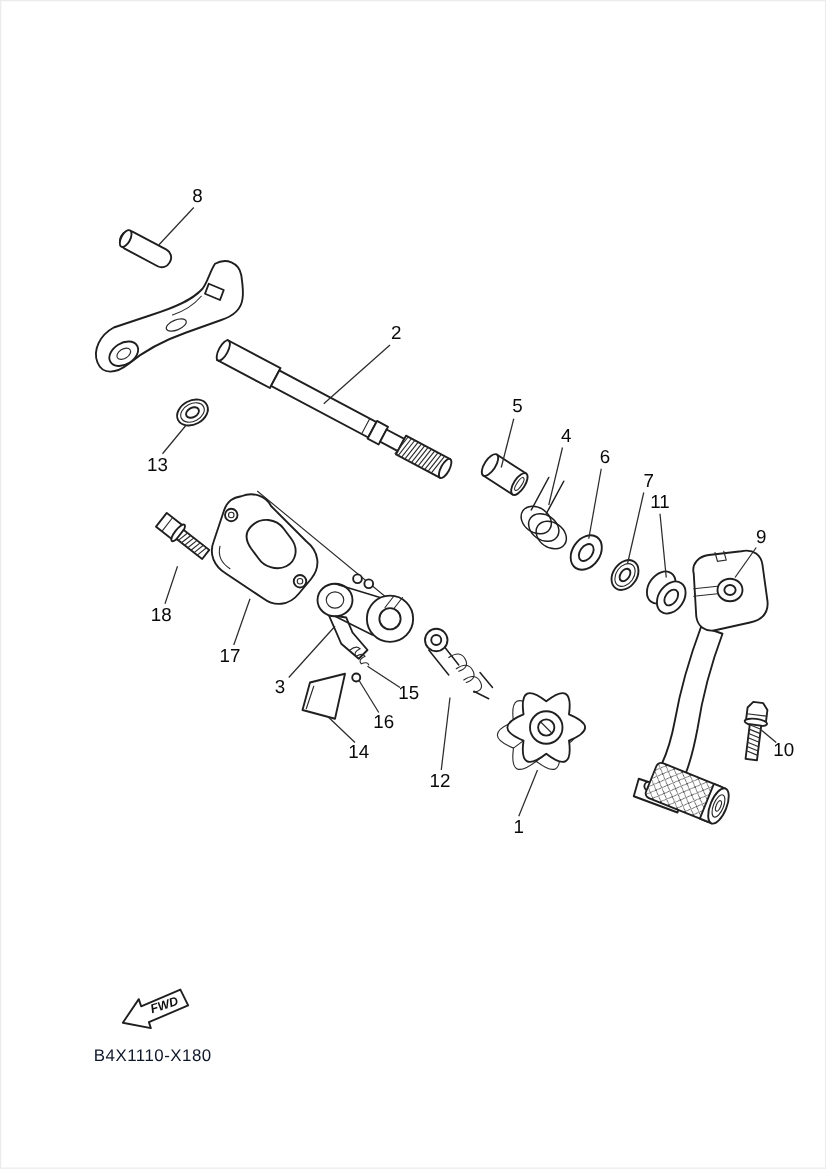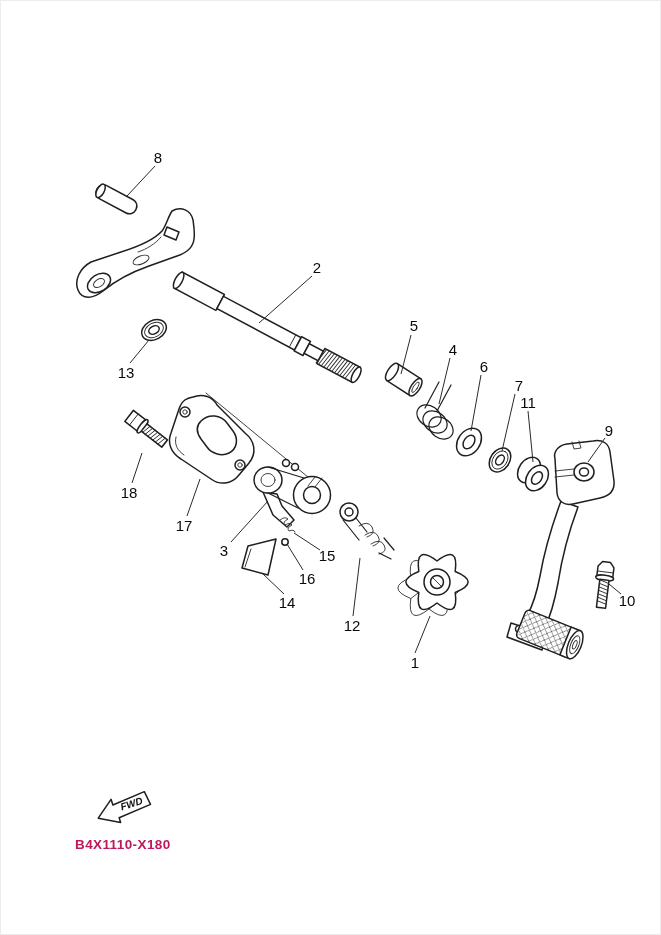--- a/index.html
+++ b/index.html
@@ -6,21 +6,21 @@
   body{margin:0;background:#fff}
   .page{position:relative;width:661px;height:935px;background:#fff;overflow:hidden;
         font-family:"Liberation Sans",sans-serif;border:1px solid #ececec}
   .page svg{position:absolute;left:0;top:0}
   .outline{fill:#fff;stroke:#1f1f1f;stroke-width:1.5;stroke-linejoin:round}
   .line{fill:none;stroke:#1f1f1f;stroke-width:1.2;stroke-linecap:round}
   .thin{fill:none;stroke:#2b2b2b;stroke-width:0.9;stroke-linecap:round}
   .leader{stroke:#2b2b2b;stroke-width:1}
   .part-num{font:15px "Liberation Sans",sans-serif;fill:#0a0a0a;text-anchor:middle;dominant-baseline:central}
   .fwd-text{font:italic bold 10px "Liberation Sans",sans-serif;fill:#101010;text-anchor:middle}
-  .code{position:absolute;left:74px;top:836px;font-size:13.5px;color:#be185d;letter-spacing:.4px;font-weight:700}
+  .code{position:absolute;left:74px;top:836px;font-size:13.5px;color:#0f172a;letter-spacing:.4px;font-weight:400}
 </style>
 </head>
 <body>
 
 <div class="page">
   <svg width="661" height="935" viewBox="0 0 661 935">
     <defs>
       <pattern id="knurl" width="7" height="7" patternUnits="userSpaceOnUse">
         <rect width="7" height="7" fill="#fff"></rect>
         <path d="M0,0 L7,7 M7,0 L0,7" stroke="#4a4a4a" stroke-width="0.7"></path>

